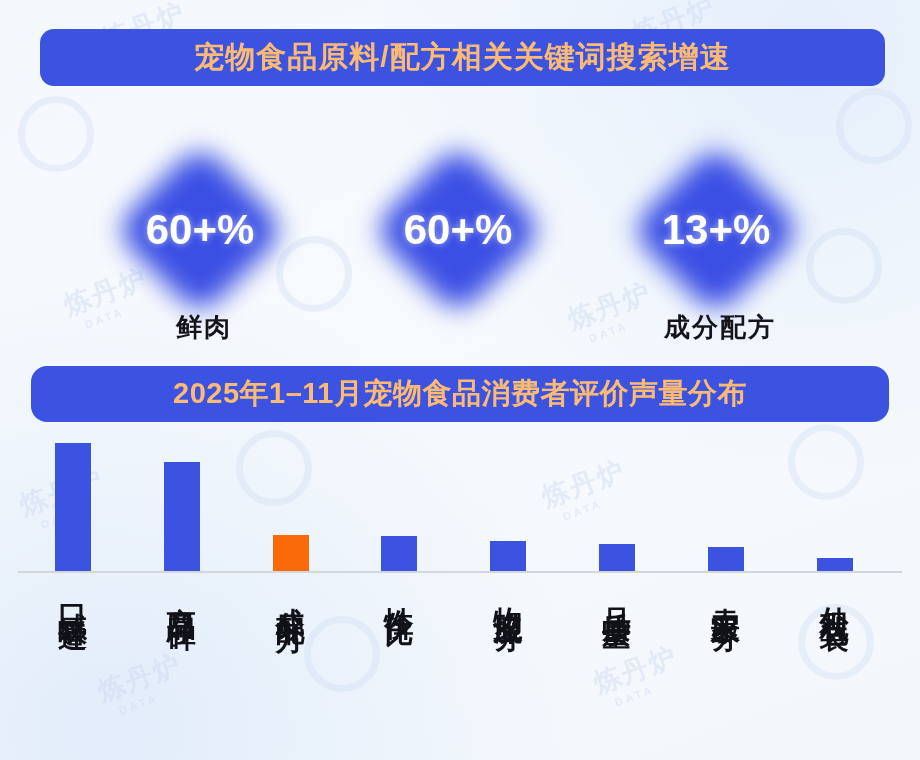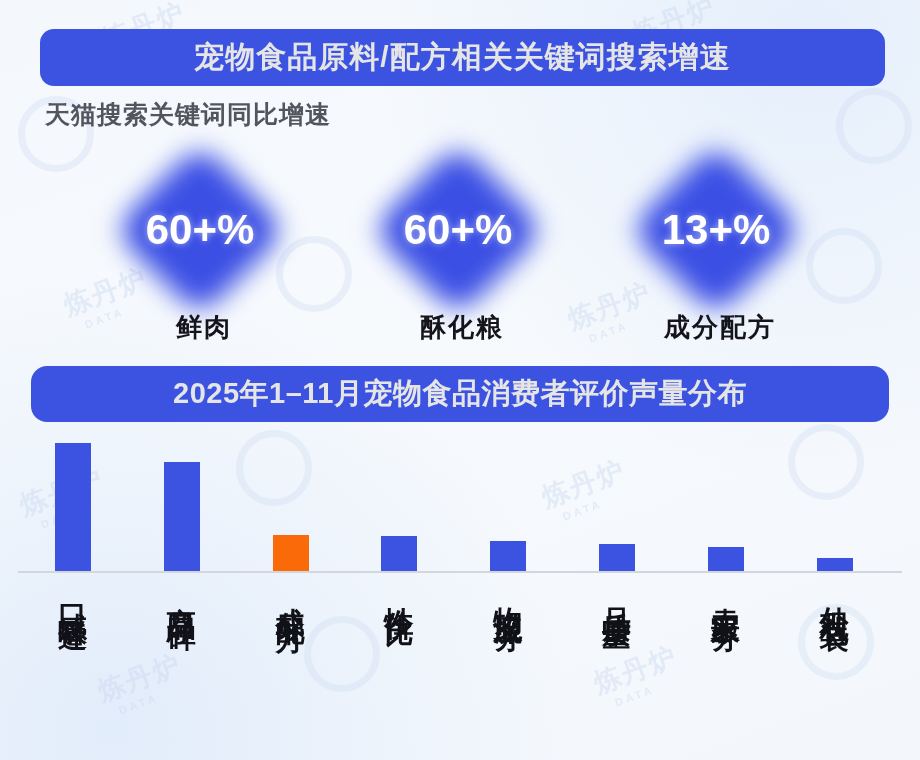--- a/index.html
+++ b/index.html
@@ -57,21 +57,21 @@
   .banner {
     position: absolute;
     background: #3b53e0;
     border-radius: 14px;
     display: flex;
     align-items: center;
     justify-content: center;
     z-index: 5;
   }
   .banner-text {
-    color: #e5e5e5;
+    color: #fdba74;
     font-weight: 700;
     letter-spacing: 1px;
     white-space: nowrap;
   }
   #banner-main {
     left: 40px; top: 29px;
     width: 845px; height: 57px;
   }
   #banner-main .banner-text { font-size: 30px; }
 
@@ -217,38 +217,36 @@
     <div class="wm-ring" style="left:304px; top:616px;"></div>
     <div class="wm wm-t" style="left:592px; top:652px; transform:rotate(-20deg);">炼丹炉</div>
     <div class="wm wm-s" style="left:614px; top:690px; transform:rotate(-20deg);">DATA</div>
     <div class="wm-ring" style="left:798px; top:604px;"></div>
   </div>
 
   <div class="banner" id="banner-main">
     <span class="banner-text">宠物食品原料/配方相关关键词搜索增速</span>
   </div>
 
-  <div id="subtitle">天猫搜索关键词同比增速</div>
 
   <div id="kw-row">
 
     <div class="kw-item" style="left:85px;">
       <div class="kw-shape-wrap">
         <div class="kw-diamond"></div>
         <div class="kw-value">60+%</div>
       </div>
       <div class="kw-label">鲜肉</div>
     </div>
 
     <div class="kw-item" style="left:343px;">
       <div class="kw-shape-wrap">
         <div class="kw-diamond"></div>
         <div class="kw-value">60+%</div>
       </div>
-      <div class="kw-label">酥化粮</div>
     </div>
 
     <div class="kw-item" style="left:601px;">
       <div class="kw-shape-wrap">
         <div class="kw-diamond"></div>
         <div class="kw-value">13+%</div>
       </div>
       <div class="kw-label">成分配方</div>
     </div>
 

